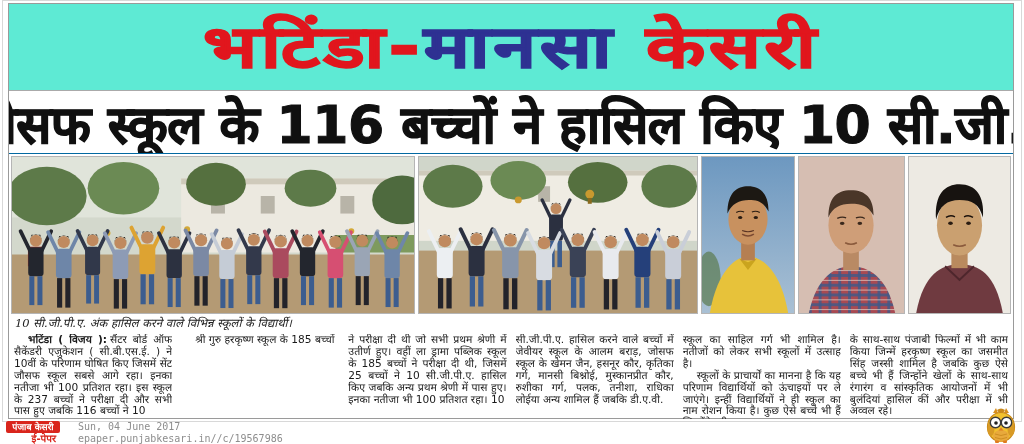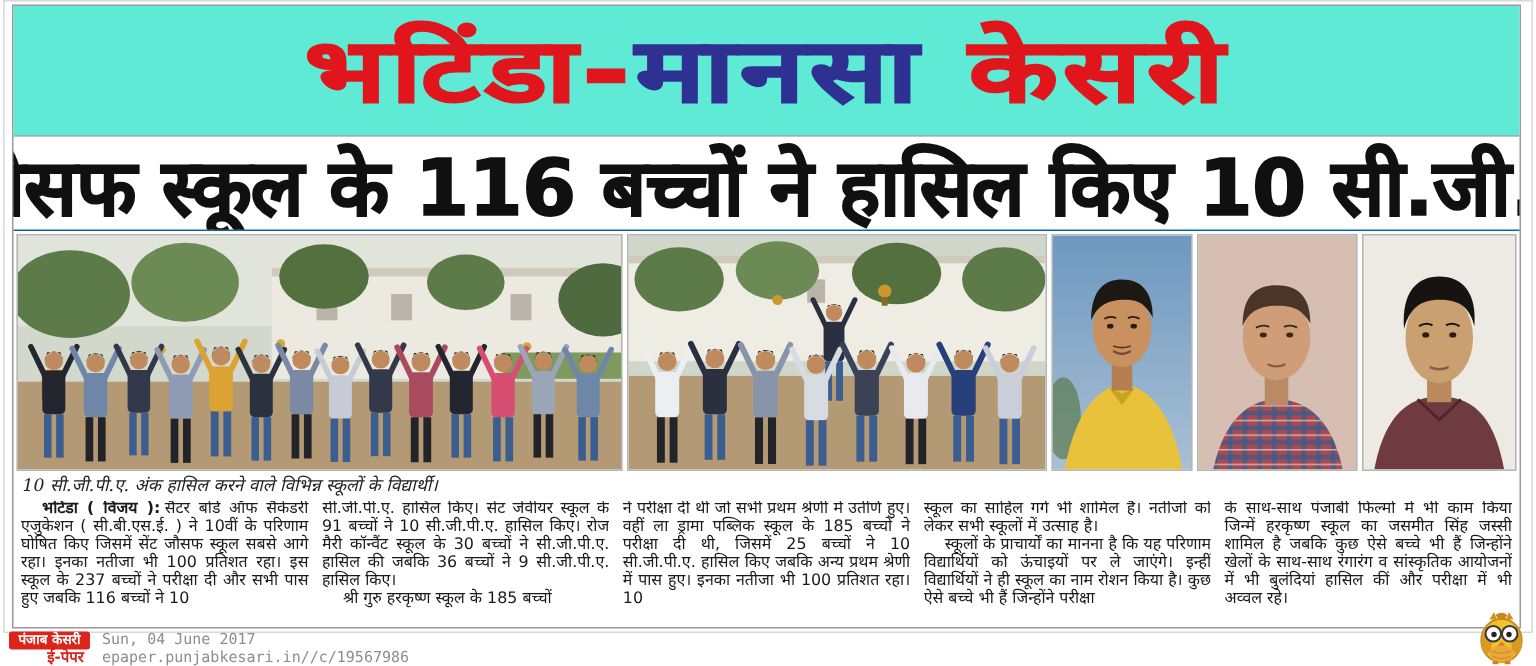--- a/index.html
+++ b/index.html
@@ -56,21 +56,21 @@
   .col p.indent{text-indent:14px;}
   .lead{font-weight:bold;margin-right:3px;}
   
   .footer{position:absolute;left:6px;top:421px;display:flex;align-items:flex-start;gap:8px;}
   .logo{width:54px;text-align:center;line-height:1;}
   .logo-top{
     background:#d9251c;color:#fff;font-weight:bold;font-size:9px;
     border-radius:2px;padding:1.5px 2px;white-space:nowrap;
   }
   .logo-bottom{color:#d9251c;font-weight:bold;font-size:10px;margin-top:1px;text-align:right;padding-right:4px;}
-  .meta{font-family:"DejaVu Sans Mono","Liberation Mono",monospace;font-size:10px;color:#8d8d8d;line-height:11.5px;}
+  .meta{font-family:"DejaVu Sans Mono","Liberation Mono",monospace;font-size:10px;color:#8d8d8d;line-height:11.5px;margin-left:10px;}
   .owl{position:absolute;right:7px;top:407px;width:32px;height:36px;}
 </style>
 </head>
 <body>
 
 <svg width="0" height="0" style="position:absolute" aria-hidden="true">
   <defs>
     <g id="fig">
       <line class="arm" x1="-5" y1="-21" x2="-14" y2="-40"></line>
       <line class="arm" x1="5" y1="-21" x2="14" y2="-40"></line>
@@ -266,25 +266,27 @@
     </div>
   </div>
 
   <div class="caption">10 सी.जी.पी.ए. अंक हासिल करने वाले विभिन्न स्कूलों के विद्यार्थी।</div>
 
   <div class="columns">
     <div class="col">
       <p class="indent"><span class="lead">भटिंडा ( विजय ):</span><span>सैंटर बोर्ड ऑफ सैकेंडरी एजुकेशन ( सी.बी.एस.ई. ) ने 10वीं के परिणाम घोषित किए जिसमें सेंट जौसफ स्कूल सबसे आगे रहा। इनका नतीजा भी 100 प्रतिशत रहा। इस स्कूल के 237 बच्चों ने परीक्षा दी और सभी पास हुए जबकि 116 बच्चों ने 10</span></p>
     </div>
     <div class="col">
-      <p>सी.जी.पी.ए. हासिल किए। सेंट जेवीयर स्कूल के 91 बच्चों ने 10 सी.जी.पी.ए. हासिल किए। रोज मैरी कॉन्वैंट स्कूल के 30 बच्चों ने सी.जी.पी.ए. हासिल की जबकि 36 बच्चों ने 9 सी.जी.पी.ए. हासिल किए।</p>
       <p class="indent">श्री गुरु हरकृष्ण स्कूल के 185 बच्चों</p>
     </div>
     <div class="col">
       <p>ने परीक्षा दी थी जो सभी प्रथम श्रेणी में उतीर्ण हुए। वहीं ला ड्रामा पब्लिक स्कूल के 185 बच्चों ने परीक्षा दी थी, जिसमें 25 बच्चों ने 10 सी.जी.पी.ए. हासिल किए जबकि अन्य प्रथम श्रेणी में पास हुए। इनका नतीजा भी 100 प्रतिशत रहा। 10</p>
+    </div>
+    <div class="col">
+      <p>सी.जी.पी.ए. हासिल करने वाले बच्चों में जेवीयर स्कूल के आलम बराड़, जोसफ स्कूल के खेमन जैन, हसनूर कौर, कृतिका गर्ग, मानसी बिश्नोई, मुस्कानप्रीत कौर, रुशीका गर्ग, पलक, तनीशा, राधिका लोईया अन्य शामिल हैं जबकि डी.ए.वी.</p>
     </div>
     <div class="col">
       <p>स्कूल का साहिल गर्ग भी शामिल है। नतीजों को लेकर सभी स्कूलों में उत्साह है।</p>
       <p class="indent">स्कूलों के प्राचार्यों का मानना है कि यह परिणाम विद्यार्थियों को ऊंचाइयों पर ले जाएंगे। इन्हीं विद्यार्थियों ने ही स्कूल का नाम रोशन किया है। कुछ ऐसे बच्चे भी हैं जिन्होंने परीक्षा</p>
     </div>
     <div class="col">
       <p>के साथ-साथ पंजाबी फिल्मों में भी काम किया जिन्में हरकृष्ण स्कूल का जसमीत सिंह जस्सी शामिल है जबकि कुछ ऐसे बच्चे भी हैं जिन्होंने खेलों के साथ-साथ रंगारंग व सांस्कृतिक आयोजनों में भी बुलंदियां हासिल कीं और परीक्षा में भी अव्वल रहे।</p>
     </div>
   </div>
 

